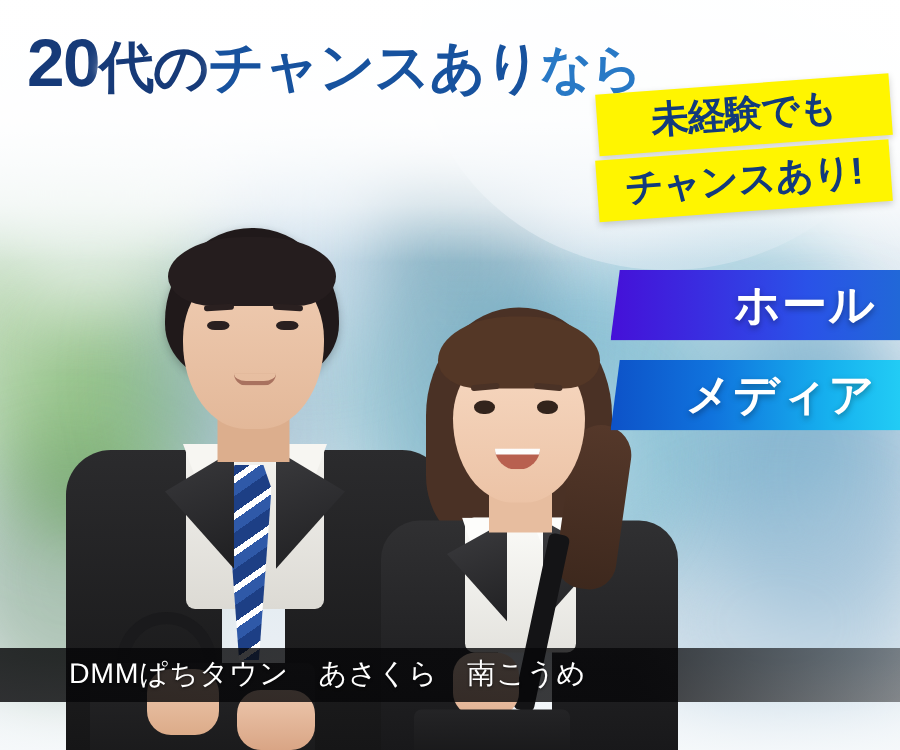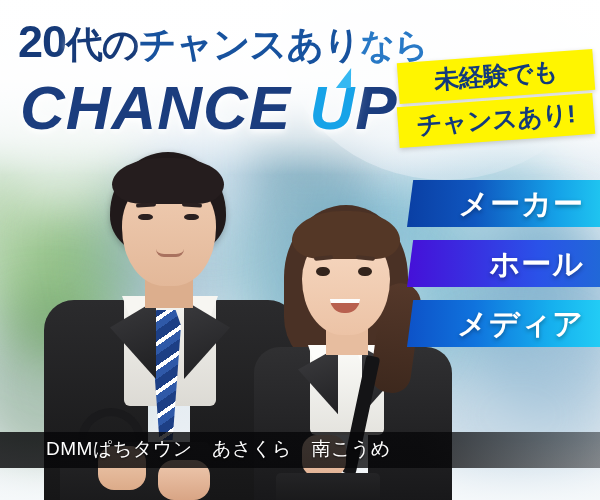--- a/index.html
+++ b/index.html
@@ -349,33 +349,27 @@
     <div class="smile"></div>
     <div class="strap"></div>
     <div class="hand"></div>
     <div class="bag"></div>
   </div>
 
   <div class="headline">
     <span class="h-num">20</span><span class="h-dai">代の</span><span class="h-mid">チャンスあり</span><span class="h-tail">なら</span>
   </div>
 
-  <div class="logo">
-    <span class="c-dark">CHANCE </span><span class="c-u">U</span><span class="c-dark">P</span>
-  </div>
 
   <div class="badge">
     <div class="badge-row r1">未経験でも</div>
     <div class="badge-row r2">チャンスあり!</div>
   </div>
 
   <div class="cats">
-    <div class="cat c1">
-      <span class="cat-label">メーカー</span>
-    </div>
     <div class="cat c2">
       <span class="cat-label">ホール</span>
     </div>
     <div class="cat c5">
       <span class="cat-label">メディア</span>
     </div>
   </div>
 
   <div class="caption-bar"></div>
   <div class="caption-text">DMMぱちタウン　あさくら　南こうめ</div>

